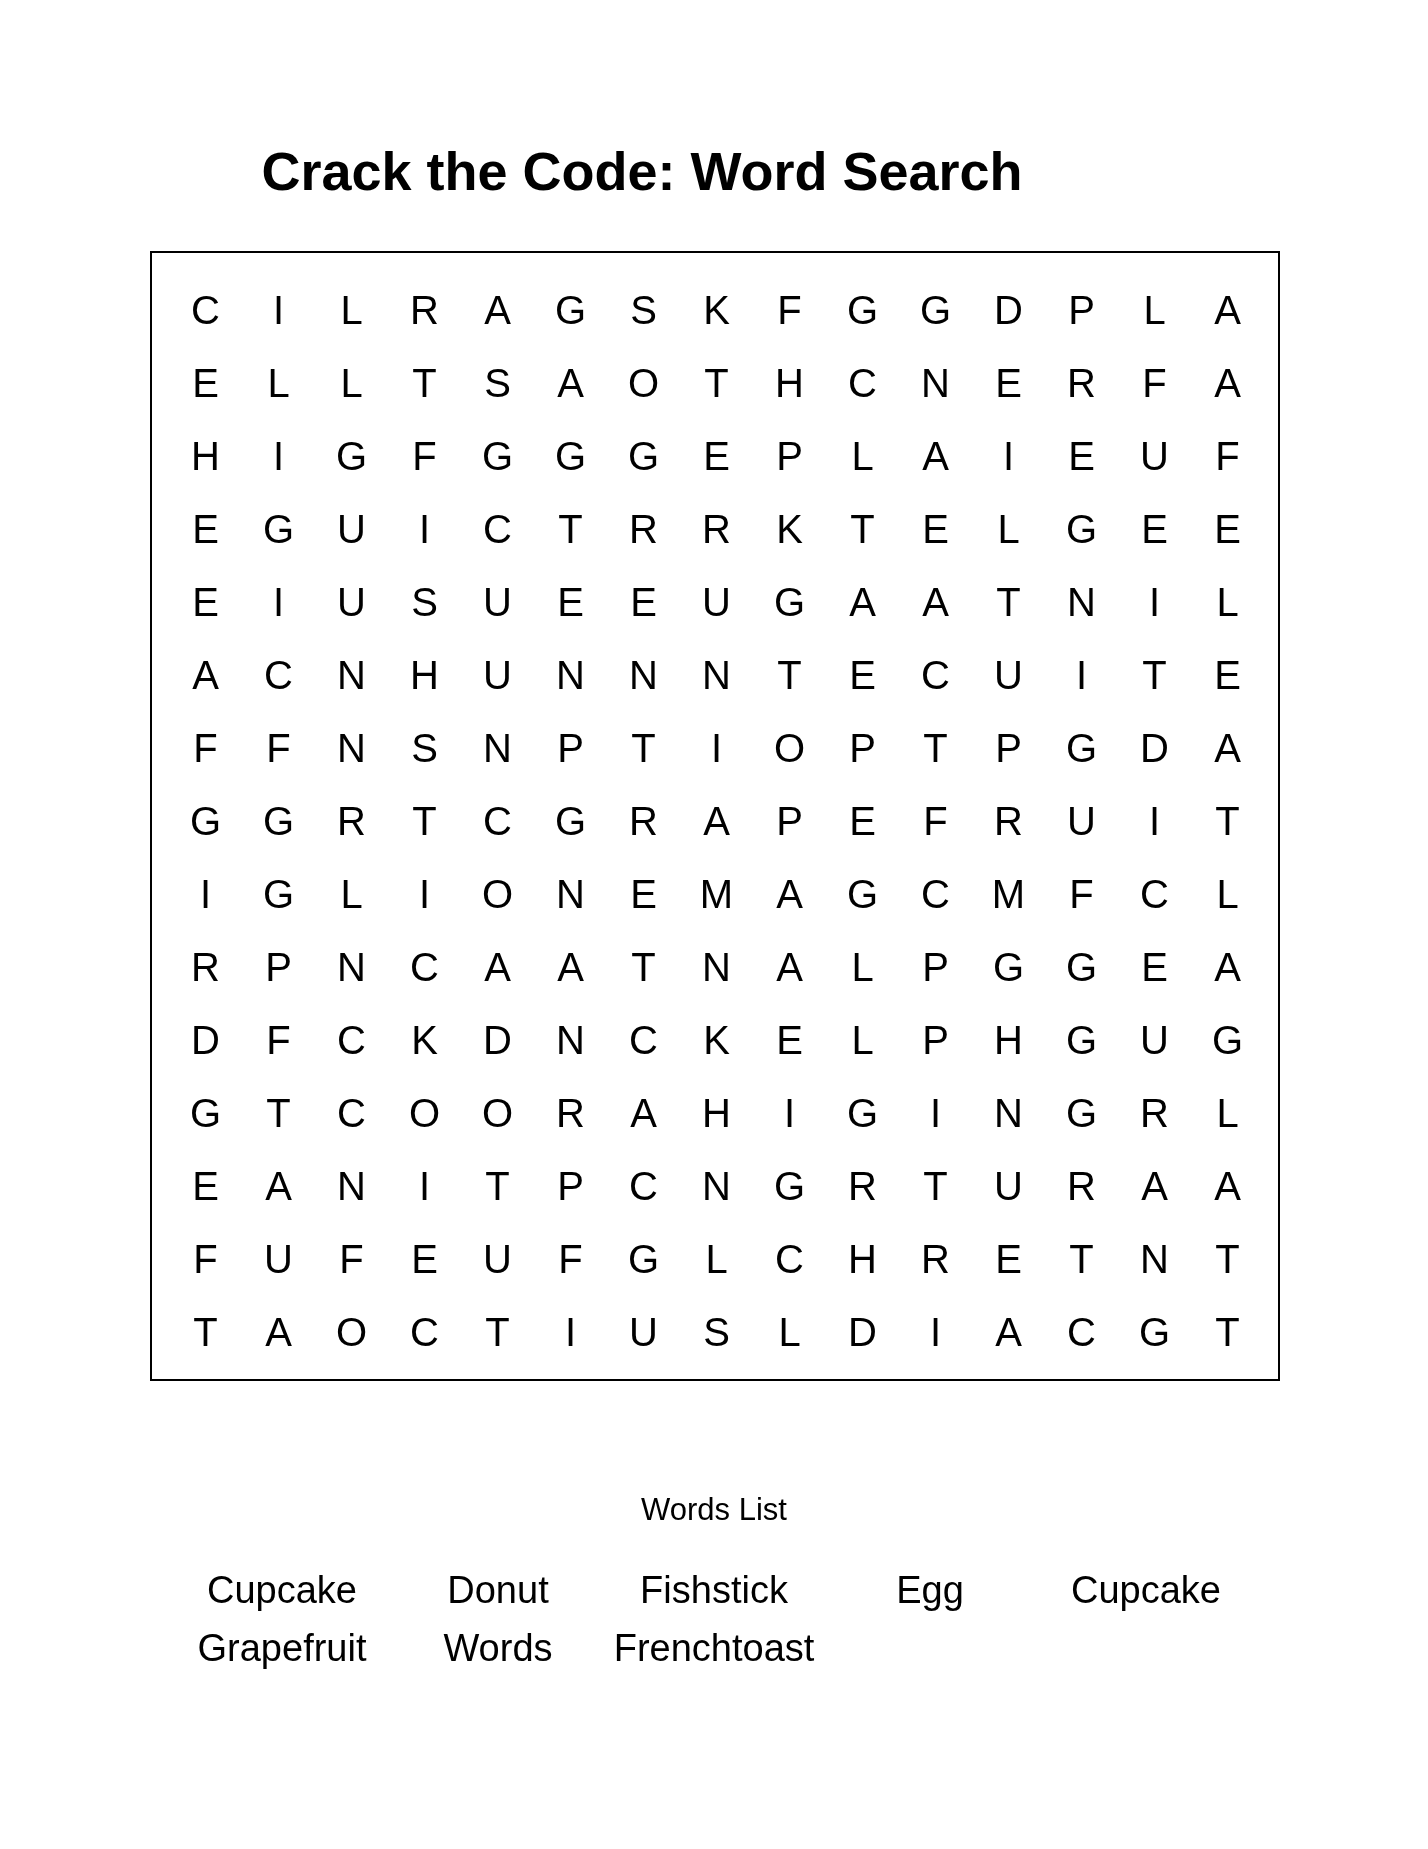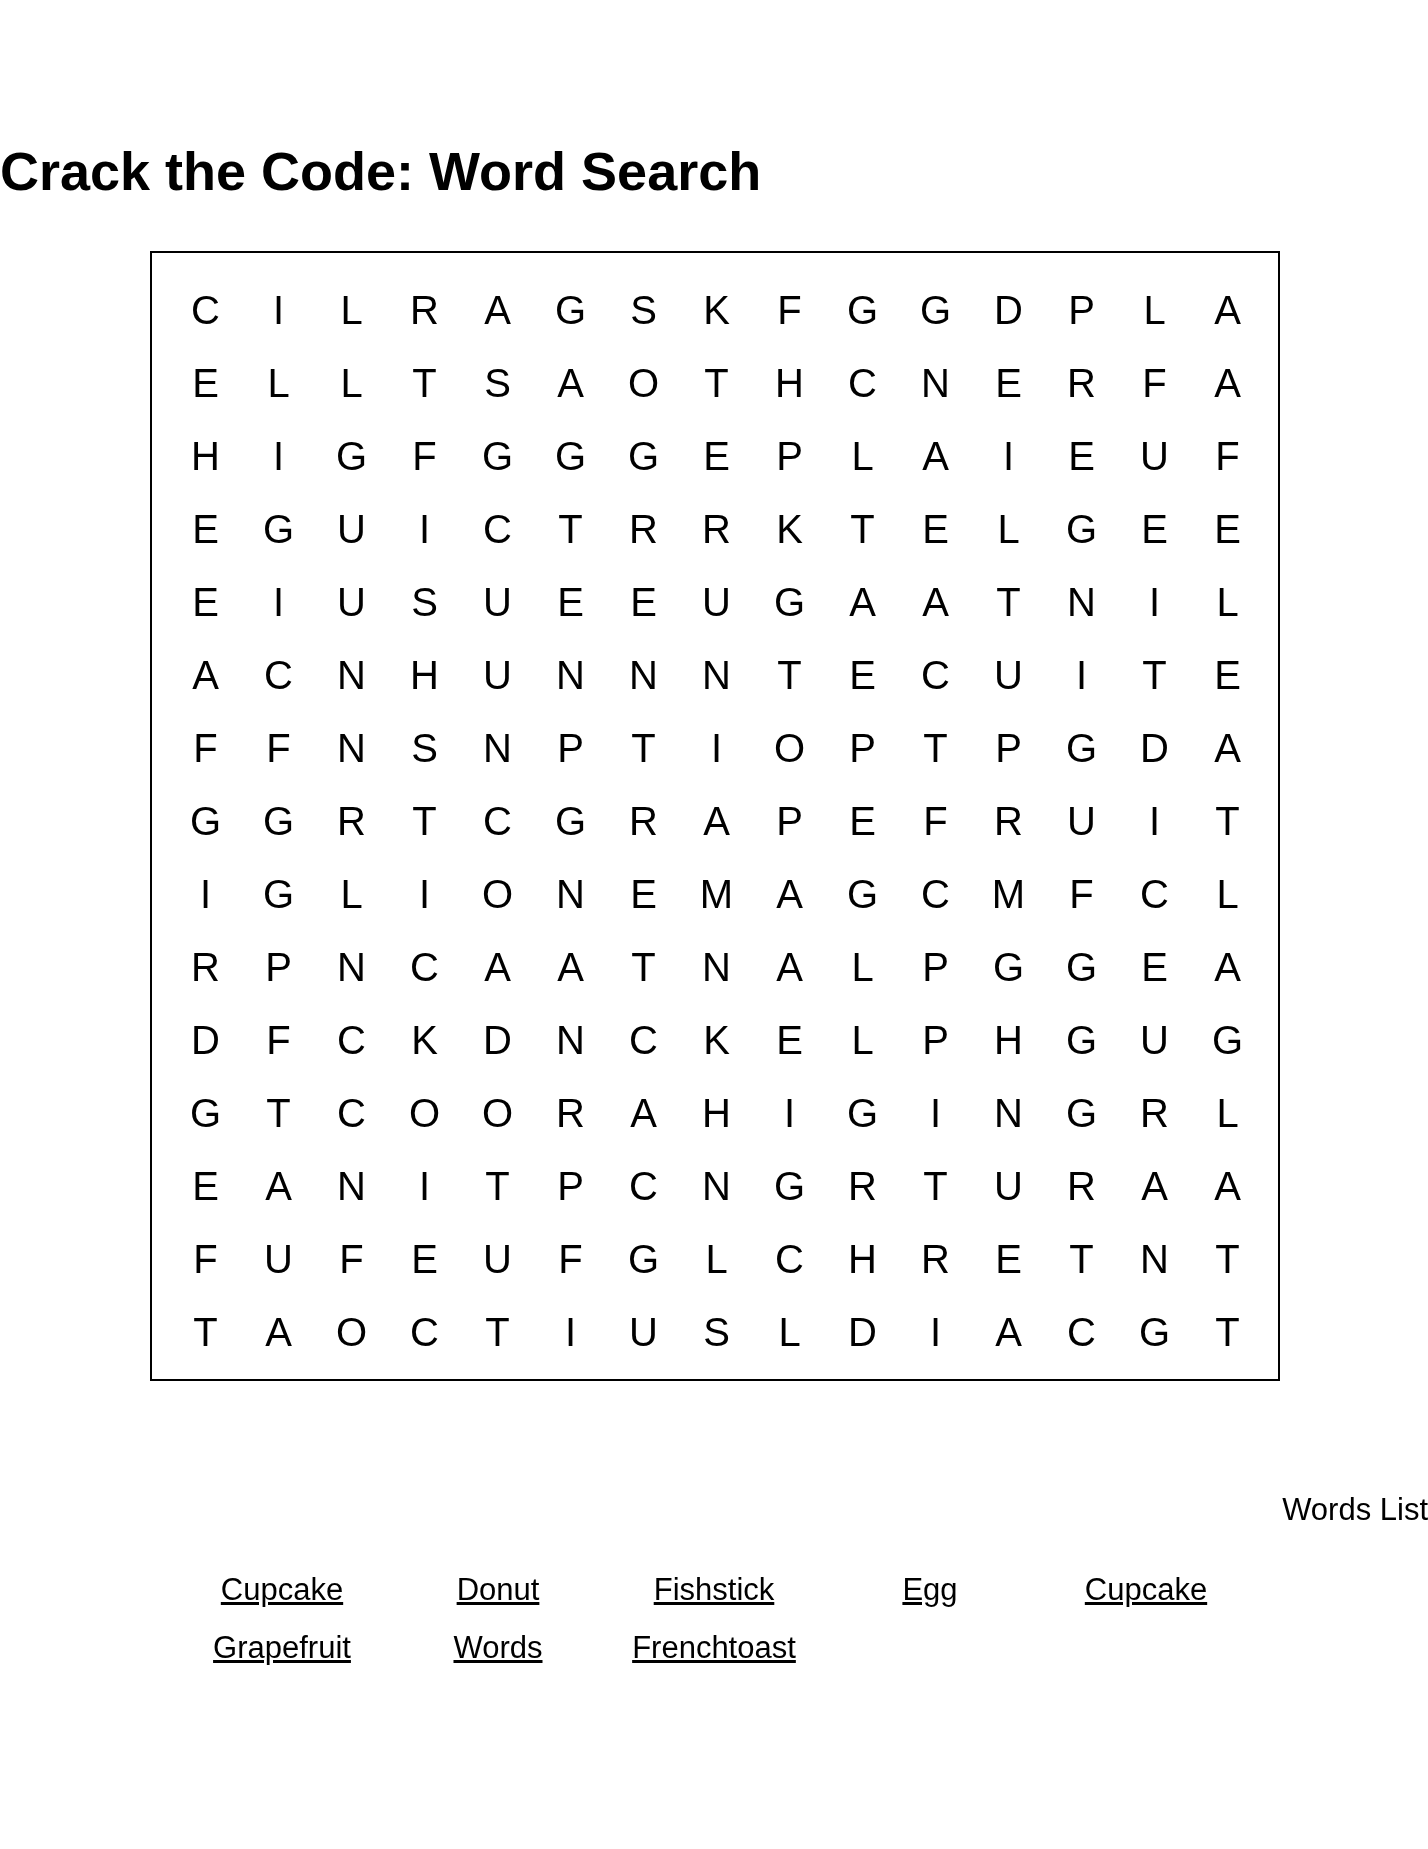--- a/index.html
+++ b/index.html
@@ -1,30 +1,30 @@
 <!DOCTYPE html>
 <html><head>
 <meta charset="utf-8">
 <style>
   html, body { margin: 0; padding: 0; background: #ffffff; }
   body { width: 1428px; height: 1849px; position: relative; overflow: hidden;
          font-family: "Liberation Sans", "DejaVu Sans", sans-serif; color: #000; }
-  .title { position: absolute; left: 0; width: 1284px; top: 140px; 
+  .title { position: absolute; left: 0; width: 1284px; top: 140px; text-align: center;
            font-size: 54px; font-weight: bold; letter-spacing: 0px; line-height: 62px; }
   .grid-box { position: absolute; left: 150px; top: 251px; width: 1126px; height: 1126px;
               border: 2.5px solid #000; box-sizing: content-box; }
   .grid { position: absolute; left: 17px; top: 20px; display: grid;
           grid-template-columns: repeat(15, 73px); grid-template-rows: repeat(15, 73px); }
   .cell { display: flex; align-items: center; justify-content: center;
           font-size: 40px; font-weight: normal; line-height: 1; }
-  .words-heading { position: absolute; left: 0; width: 1428px; top: 1490px; text-align: right;
+  .words-heading { position: absolute; left: 0; width: 1428px; top: 1490px; text-align: center;
                    font-size: 31px; line-height: 40px; }
   .words { position: absolute; left: 174px; top: 1570px; display: grid;
            grid-template-columns: repeat(5, 216px); grid-template-rows: 58px 58px; }
-  .word { text-align: center; font-size: 31px; line-height: 40px; text-decoration: underline; }
+  .word { text-align: center; font-size: 38px; line-height: 40px; }
 </style>
 </head>
 <body>
 
 <div class="title">Crack the Code: Word Search</div>
 
 <div class="grid-box">
   <div class="grid" id="grid">
       <div class="cell">C</div>
       <div class="cell">I</div>

